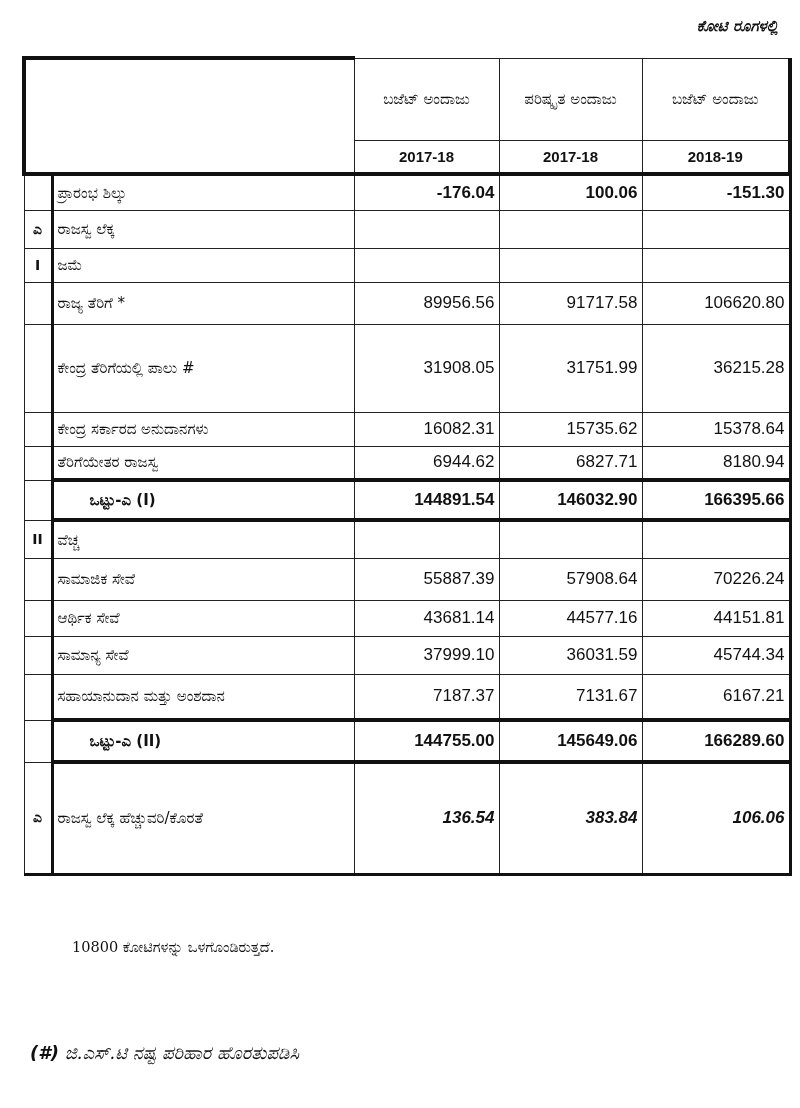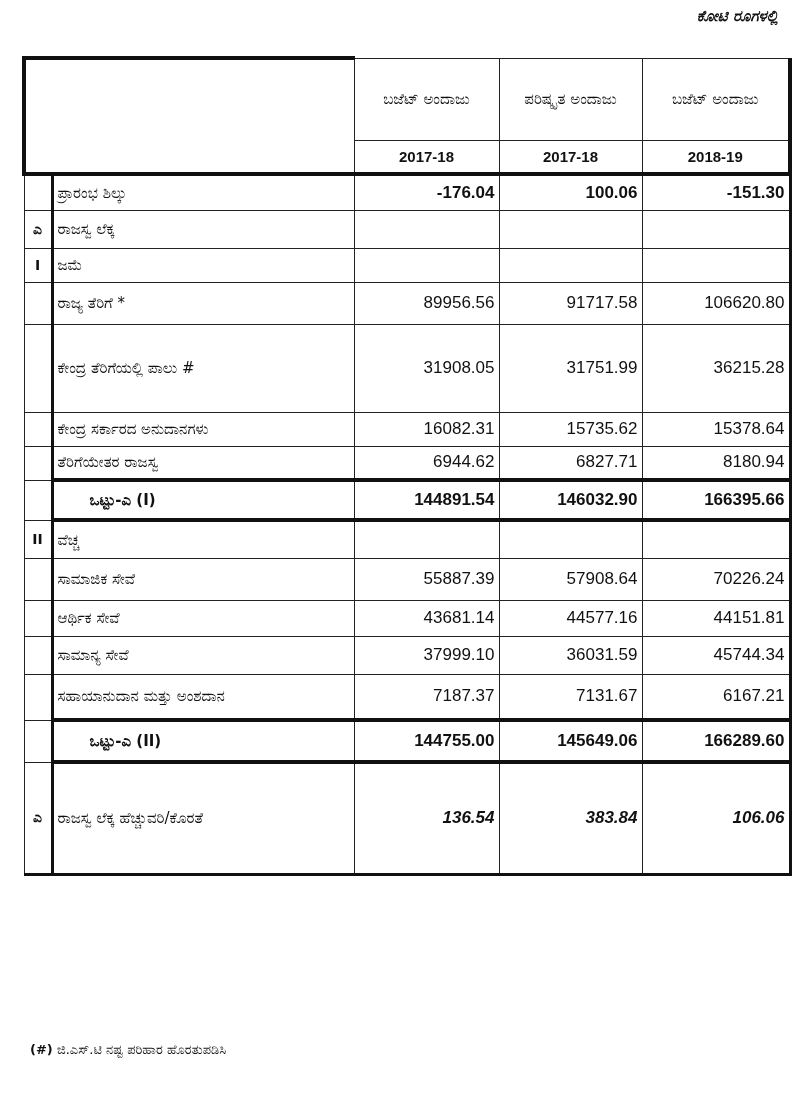--- a/index.html
+++ b/index.html
@@ -1,31 +1,31 @@
 <!DOCTYPE html>
 <html><head>
 <meta charset="utf-8">
 <style>
   html, body { margin:0; padding:0; background:#ffffff; }
   body { width:800px; height:1108px; position:relative; overflow:hidden; font-family:"DejaVu Sans", sans-serif; color:#111; }
   .title-cut { position:absolute; left:290px; top:-10px; width:240px; height:14px; font-size:14px; color:#555; text-align:center; overflow:hidden; letter-spacing:1px; }
-  .unit { position:absolute; right:22px; top:7px; font-size:15px; font-style:italic; font-weight:bold; }
+  .unit { position:absolute; right:22px; top:17px; font-size:15px; font-style:italic; font-weight:bold; }
   table.budget { position:absolute; left:22px; top:56px; width:766px; border-collapse:collapse; table-layout:fixed; }
   table.budget td { border:1.5px solid #222; padding:0 4px; font-size:15px; vertical-align:middle; }
   table.budget td.num { text-align:right; font-family:"Liberation Sans", sans-serif; font-size:17px; }
   table.budget td.idx { text-align:center; font-weight:bold; padding:0; font-size:14px; }
   .hdr-top td { border-top:4px solid #111; }
   td.hcell { text-align:center; font-size:14px; }
   td.hyear { text-align:center; font-family:"Liberation Sans", sans-serif; font-weight:bold; font-size:17px;margin-left:21px; }
   tr.thick td.lab, tr.thick td.num { border-top:4px solid #111; border-bottom:4px solid #111; font-weight:bold; }
   tr.thick td.lab { border-left:4px solid #111;padding-left:36px; }
   tr.thick td.num:last-child { border-right:4px solid #111;padding-left:24px; }
   td.ital { font-style:italic; font-weight:bold; }
   .notes { position:absolute; left:30px; top:935px; width:740px; font-family:"DejaVu Serif", serif; font-size:14.5px; line-height:24px; }
-  .note-b { position:absolute; left:30px; top:1042px; font-family:"DejaVu Serif", serif; font-size:13px; }
+  .note-b { position:absolute; left:30px; top:1042px; font-family:"DejaVu Serif", serif; font-size:18px;font-style:italic; }
   .indent { padding-left:38px; }
   .indent2 { padding-left:42px; }
 </style>
 </head>
 <body>
 
 <div class="title-cut">​</div>
 <div class="unit">ಕೋಟಿ ರೂಗಳಲ್ಲಿ</div>
 
 <table class="budget">
@@ -150,17 +150,18 @@
         <td class="idx" style="border-left: 1.5px solid rgb(34, 34, 34); border-bottom: 3px solid rgb(17, 17, 17);">ಎ</td>
         <td class="lab" style="border-left: 3px solid rgb(17, 17, 17); border-bottom: 3px solid rgb(17, 17, 17);">ರಾಜಸ್ವ ಲೆಕ್ಕ ಹೆಚ್ಚುವರಿ/ಕೊರತೆ</td>
         <td class="num ital" style="border-bottom: 3px solid rgb(17, 17, 17);">136.54</td>
         <td class="num ital" style="border-bottom: 3px solid rgb(17, 17, 17);">383.84</td>
         <td class="num ital" style="border-right: 3px solid rgb(17, 17, 17); border-bottom: 3px solid rgb(17, 17, 17);">106.06</td>
       </tr>
     </tbody>
 </table>
 
 <div class="notes">
+  <div class="indent2">10800 ಕೋಟಿಗಳನ್ನು ಒಳಗೊಂಡಿರುತ್ತದೆ.</div>
 </div>
 <div class="note-b">
   <span style="font-family:'DejaVu Sans',sans-serif;font-weight:bold;">(#)</span>
   <span>ಜಿ.ಎಸ್.ಟಿ ನಷ್ಟ ಪರಿಹಾರ ಹೊರತುಪಡಿಸಿ</span>
 </div>
 
 </body></html>

